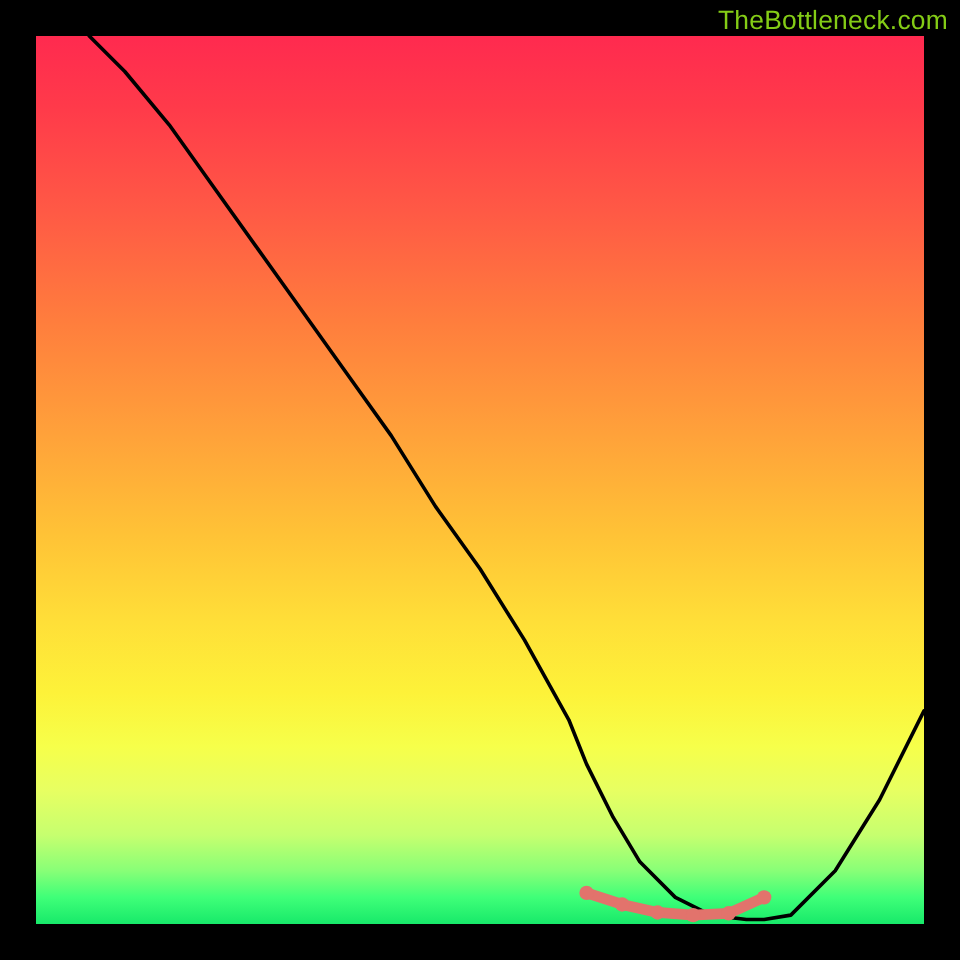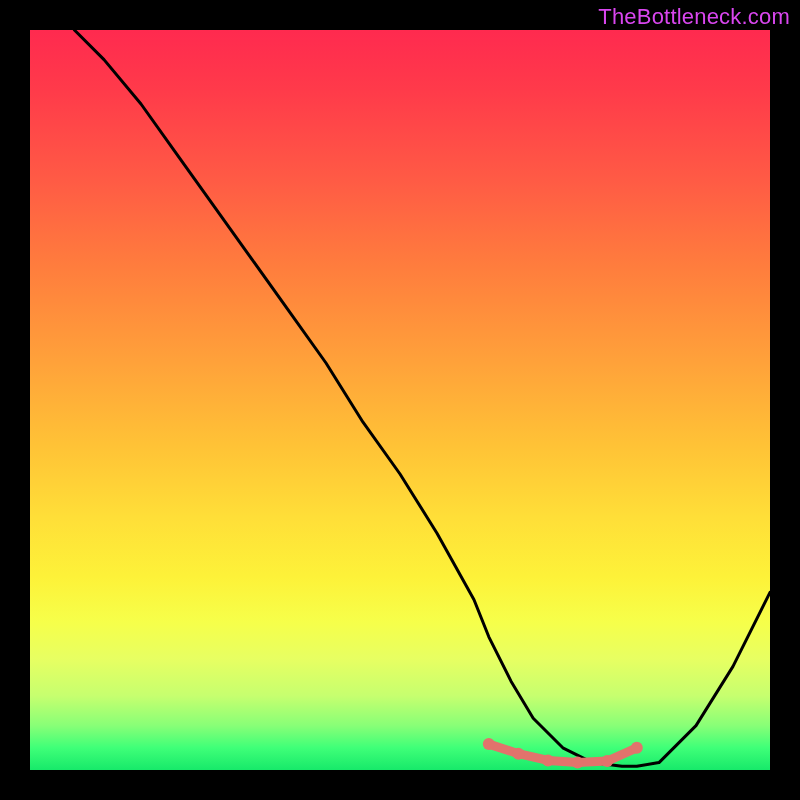--- a/index.html
+++ b/index.html
@@ -14,21 +14,21 @@
   .frame {
     position: relative;
     width: 800px;
     height: 800px;
     background: #000;
   }
   .watermark {
     position: absolute;
     top: 4px;
     right: 10px;
-    color: #d946ef;
+    color: #84cc16;
     font-size: 22px;
     font-weight: 500;
     letter-spacing: 0.2px;
     user-select: none;
     z-index: 5;
   }
   .plot-area {
     position: absolute;
     left: 30px;
     top: 30px;

